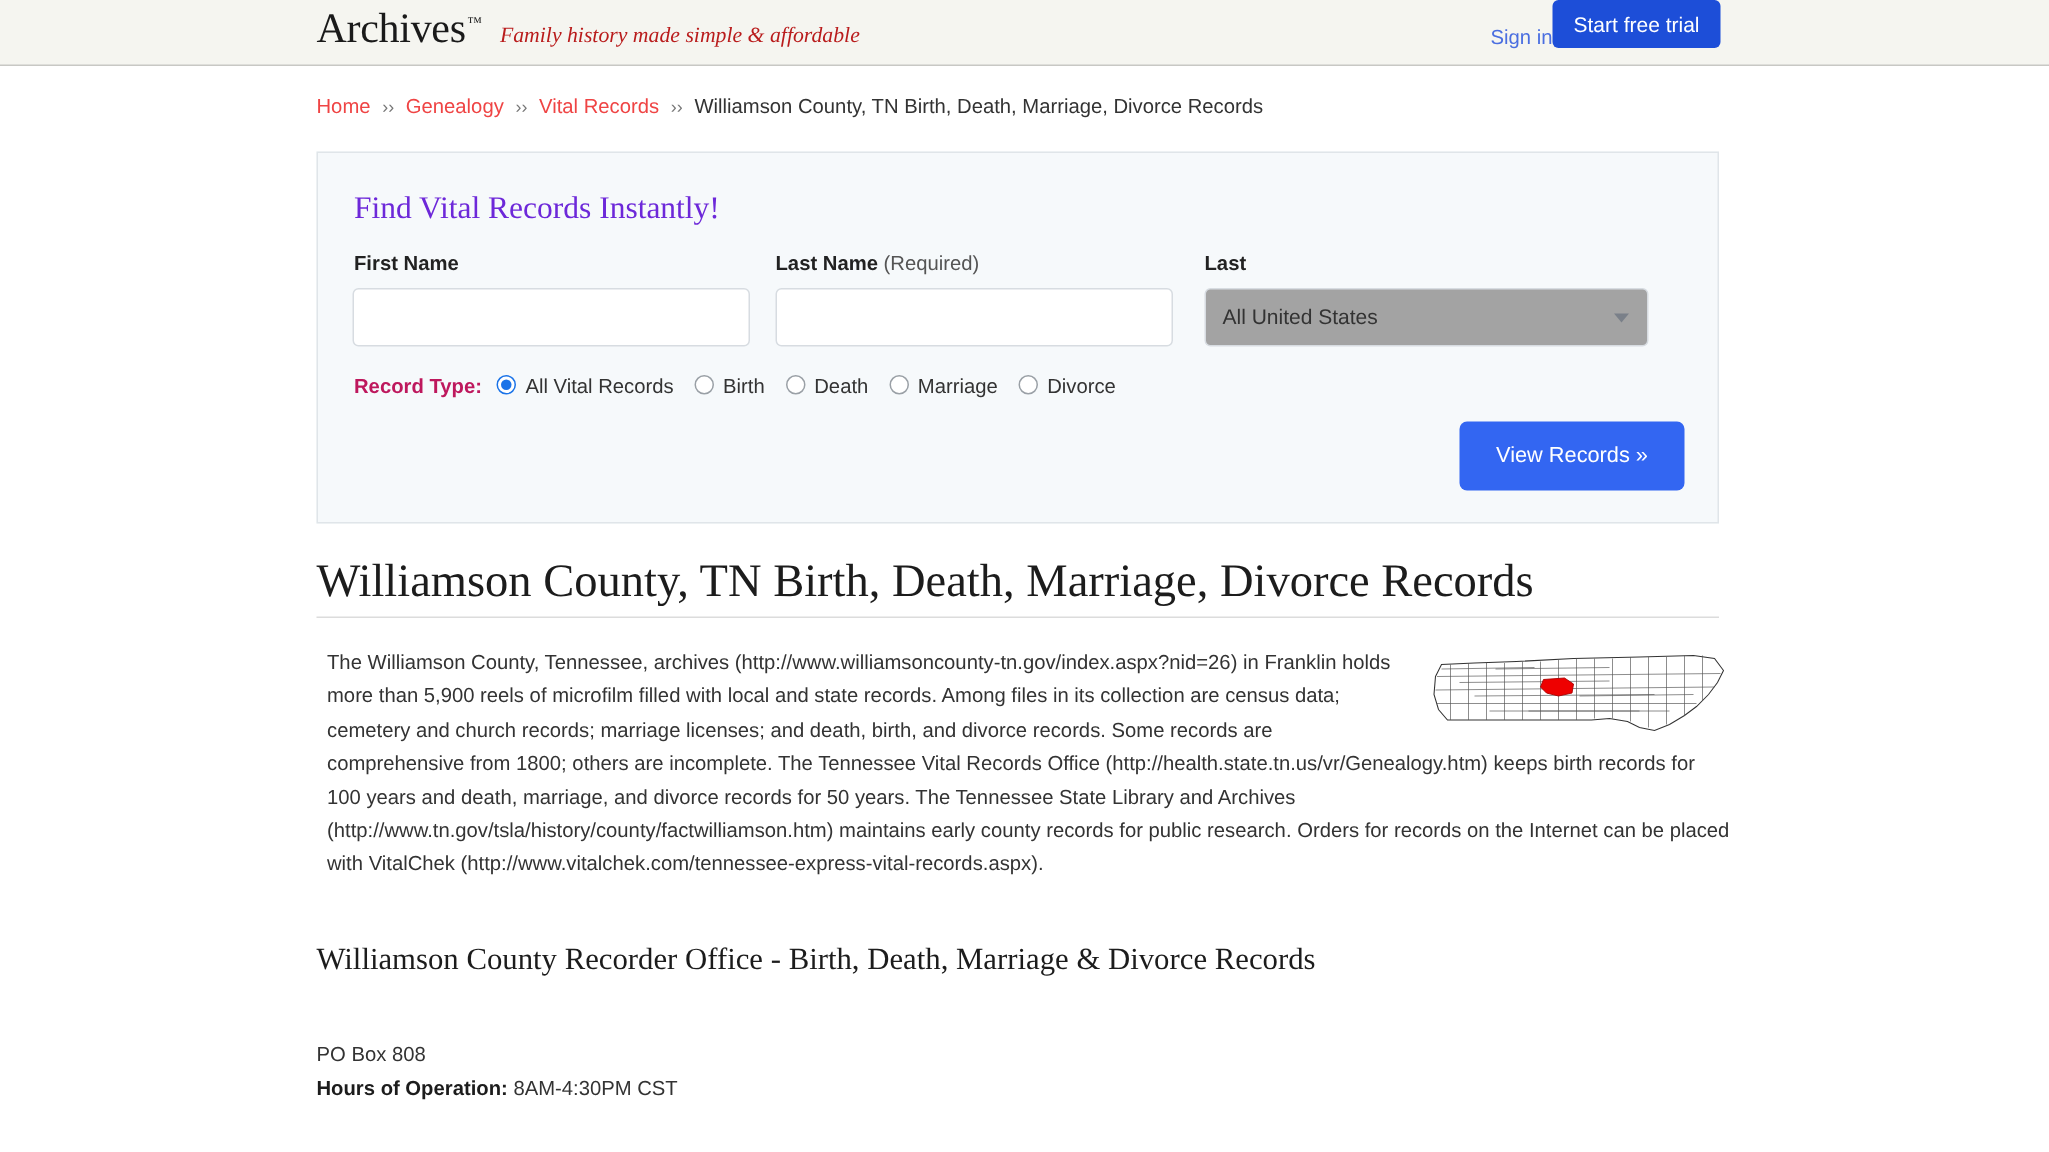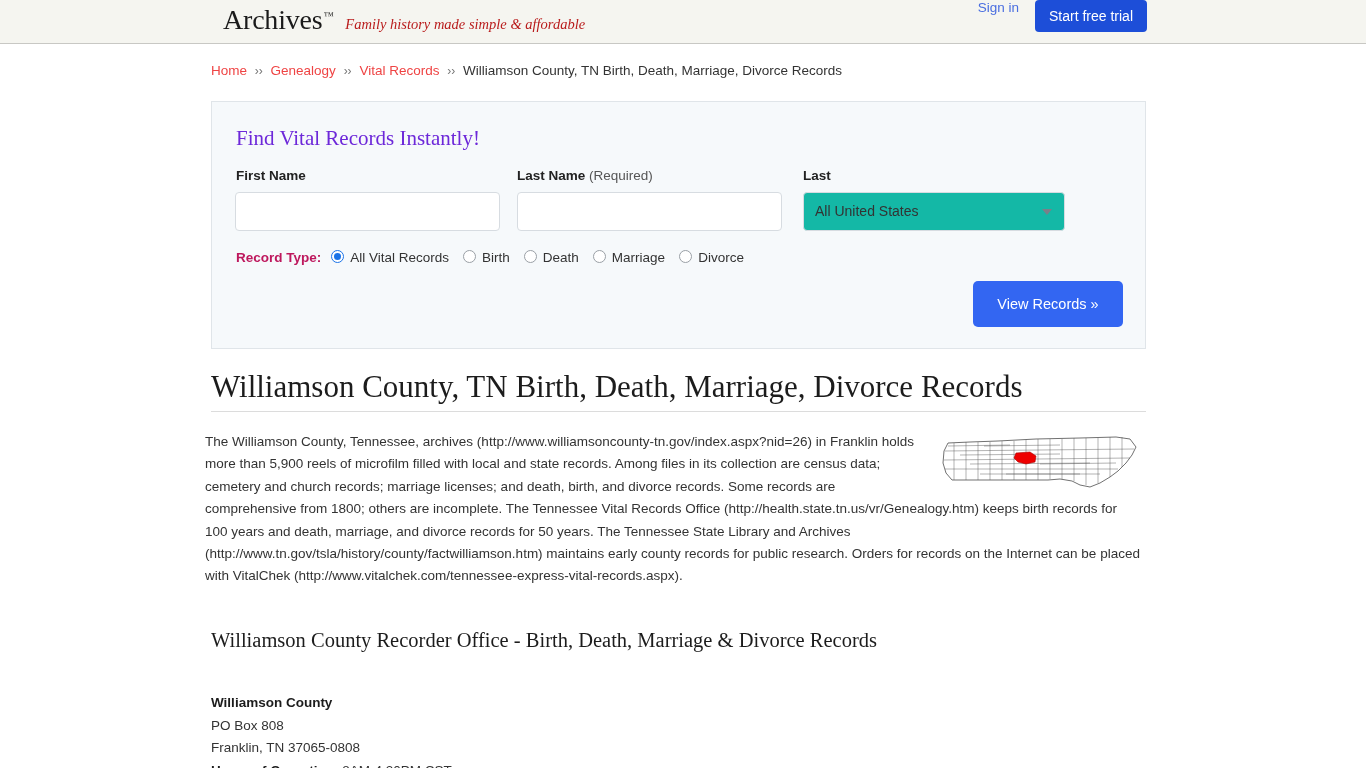--- a/index.html
+++ b/index.html
@@ -27,21 +27,20 @@
     top: 6px;
     display: flex;
     align-items: baseline;
   }
   .brand-name {
     font-family: "Liberation Serif", serif;
     font-size: 28px;
     color: #1a1a1a;
     letter-spacing: -0.2px;
     line-height: 1;
-    margin-left: 12px;
   }
   .brand-tm {
     font-family: "Liberation Serif", serif;
     font-size: 10px;
     color: #1a1a1a;
     position: relative;
     top: -10px;
     margin-left: 1px;
   }
   .brand-tagline {
@@ -50,22 +49,22 @@
     font-size: 14.5px;
     color: #b91c1c;
     margin-left: 12px;
   }
   .header-actions {
     position: absolute;
     right: 219px;
     top: 0;
     height: 32px;
     display: flex;
-    align-items: flex-start;
-    gap: 16px;
+    align-items: flex-end;
+    gap: 0;
   }
   .signin-link {
     color: #4a6ee0;
     font-size: 13.5px;
     text-decoration: none;
     cursor: pointer;
   }
   .trial-btn {
     background: #1d4ed8;
     color: #ffffff;
@@ -147,23 +146,23 @@
     padding: 0 9px;
     outline: none;
   }
   .fld-first { left: 23px; top: 90px; width: 265px; }
   .fld-last  { left: 305px; top: 90px; width: 265px; }
 
   .select-wrap {
     position: absolute;
     left: 591px;
     top: 90px;
-    width: 262px;
+    width: 296px;
     height: 39px;
-    background: #14b8a6;
+    background: #a3a3a3;
     border: 1px solid #d7dce1;
     border-radius: 4px;
     box-sizing: border-box;
     cursor: pointer;
   }
   .select-value {
     position: absolute;
     left: 11px;
     top: 10px;
     font-size: 14px;
@@ -263,21 +262,21 @@
     left: 211px;
     top: 411px;
     width: 935px;
     height: 1px;
     background: #dcdcdc;
   }
 
   
   .body-copy {
     position: absolute;
-    left: 205px;
+    left: 218px;
     top: 431px;
     width: 935px;
     font-size: 13.5px;
     line-height: 22.4px;
     color: #333333;
     margin: 0;
     text-align: left;
   }
   .map-figure {
     float: right;
@@ -408,20 +407,18 @@
 
       <path d="M76 20 L90 19 L96 23 L95 29 L86 31 L78 29 L74 25 Z" fill="#ee0000" stroke="#aa0000" stroke-width="0.6"></path>
     </svg>
   </span>
   <span>The Williamson County, Tennessee, archives (http://www.williamsoncounty-tn.gov/index.aspx?nid=26) in Franklin holds more than 5,900 reels of microfilm filled with local and state records. Among files in its collection are census data; cemetery and church records; marriage licenses; and death, birth, and divorce records. Some records are comprehensive from 1800; others are incomplete. The Tennessee Vital Records Office (http://health.state.tn.us/vr/Genealogy.htm) keeps birth records for 100 years and death, marriage, and divorce records for 50 years. The Tennessee State Library and Archives (http://www.tn.gov/tsla/history/county/factwilliamson.htm) maintains early county records for public research. Orders for records on the Internet can be placed with VitalChek (http://www.vitalchek.com/tennessee-express-vital-records.aspx).</span>
 </p>
 
 <h2 class="section-heading">Williamson County Recorder Office - Birth, Death, Marriage &amp; Divorce Records</h2>
 
 <div class="address-block">
-  <div class="addr-name">Williamson County</div>
   <div>PO Box 808</div>
-  <div>Franklin, TN 37065-0808</div>
   <div>
     <span class="addr-hours-label">Hours of Operation:</span>
     <span>8AM-4:30PM CST</span>
   </div>
 </div>
 
 </body></html>

